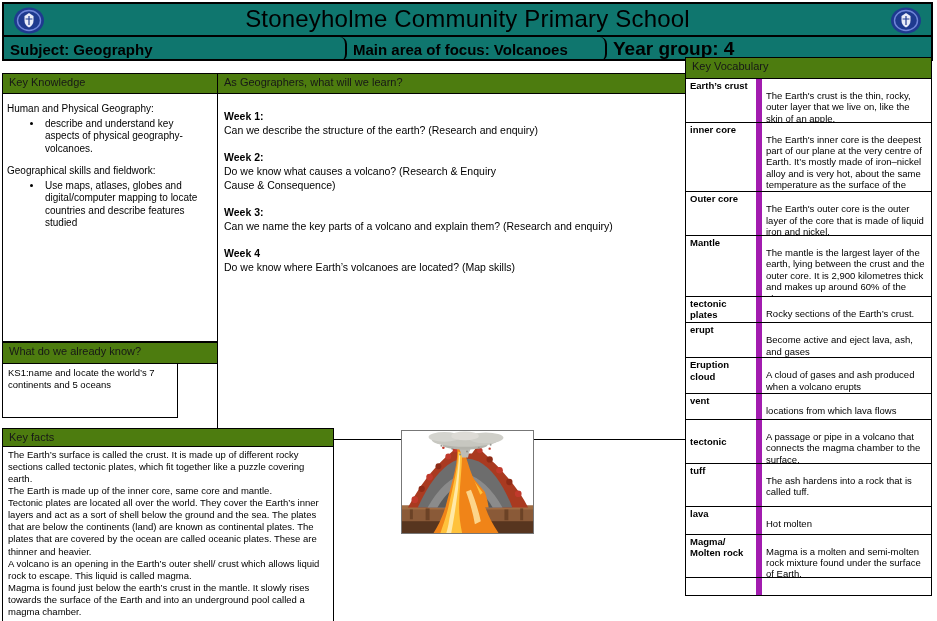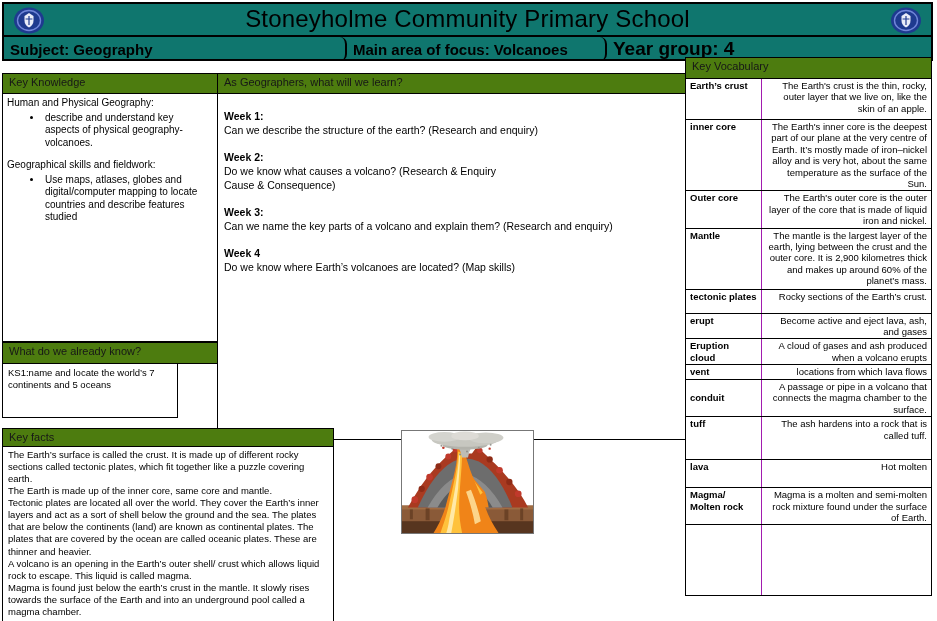--- a/index.html
+++ b/index.html
@@ -22,21 +22,21 @@
   .hcell.year{flex:1;font-size:19px;}
 
   
   .obox{background:#4d7c0f;border:1px solid #000;font-size:11px;color:#171717;
         padding:2px 6px;box-sizing:border-box;overflow:hidden;}
 
   
   .wbox{background:#fff;border:1px solid #000;border-top:none;box-sizing:border-box;overflow:hidden;}
 
   
-  .kk-content{padding:2px 4px 0 4px;font-size:10px;line-height:1.25;}
+  .kk-content{padding:8px 4px 0 4px;font-size:10px;line-height:1.25;}
   .kk-title{margin:1px 0 2px 0;}
   .kk-content ul{margin:0 4px 10px 24px;padding:0;}
   .kk-content li{margin:0 0 1px 12px;padding-left:2px;}
 
   
   .learn-content{padding:4px 6px;font-size:10.5px;line-height:1.3;}
   .week{margin-bottom:14px;}
   .wlabel{font-weight:bold;}
   .wtext{white-space:pre-line;}
 
@@ -46,23 +46,23 @@
   
   .kf-content{padding:2px 5px;font-size:9.5px;line-height:1.27;}
   .kf-content div{margin:0;}
 
   
   .vocab{left:685px;top:57px;width:247px;height:539px;display:flex;flex-direction:column;}
   .vhead{height:22px;flex:0 0 22px;}
   .vrow{display:flex;border:1px solid #000;border-top:none;box-sizing:border-box;
         background:#fff;overflow:hidden;}
   .vrow.grow{flex:1 1 auto;}
-  .vterm{width:76px;flex:0 0 76px;border-right:1px solid #a21caf;box-sizing:border-box;
+  .vterm{width:76px;flex:0 0 76px;border-right:6px solid #a21caf;box-sizing:border-box;
          padding:1px 4px;font-weight:bold;font-size:9.5px;line-height:1.2;white-space:pre-line;}
-  .vdef{flex:1;padding:1px 4px;font-size:9.5px;line-height:1.2;text-align:right;}
+  .vdef{flex:1;padding:11px 4px;font-size:9.5px;line-height:1.2;}
 
   
   .volcano-box{left:401px;top:430px;width:133px;height:104px;border:1.5px solid #777;
                background:#fff;}
   .volcano-box svg{display:block;width:100%;height:100%;}
 </style>
 </head>
 <body>
 
 <div class="page">
@@ -227,21 +227,21 @@
     </div>
     <div class="vrow" style="min-height:24px">
       <div class="vterm">Eruption cloud</div>
       <div class="vdef">A cloud of gases and ash produced when a volcano erupts</div>
     </div>
     <div class="vrow" style="min-height:15px">
       <div class="vterm">vent</div>
       <div class="vdef">locations from which lava flows</div>
     </div>
     <div class="vrow" style="min-height:32px">
-      <div class="vterm" style="display:flex;align-items:center;">conduit</div>
+      <div class="vterm" style="display:flex;align-items:center;">tectonic</div>
       <div class="vdef">A passage or pipe in a volcano that connects the magma chamber to the surface.</div>
     </div>
     <div class="vrow" style="min-height:43px">
       <div class="vterm">tuff</div>
       <div class="vdef">The ash hardens into a rock that is called tuff.</div>
     </div>
     <div class="vrow" style="min-height:28px">
       <div class="vterm">lava</div>
       <div class="vdef">Hot molten</div>
     </div>

